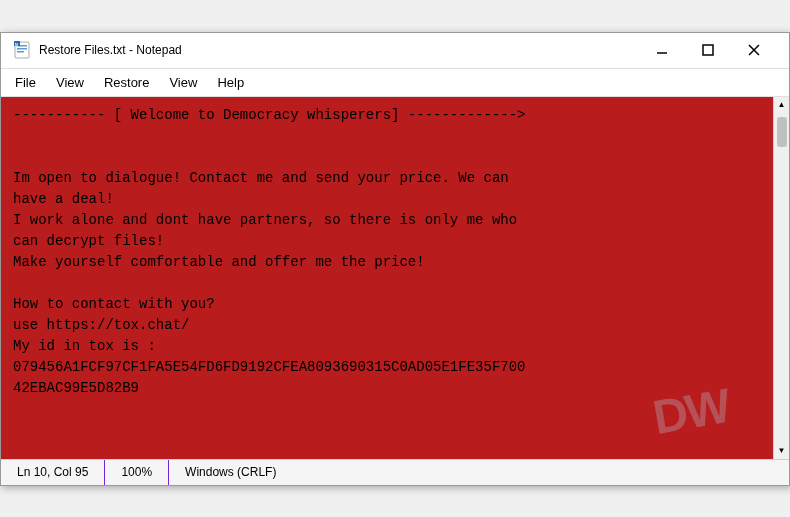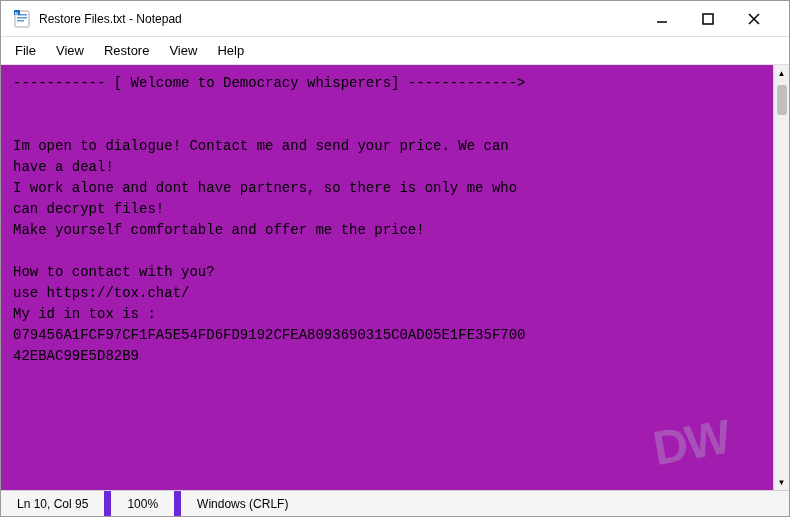--- a/index.html
+++ b/index.html
@@ -14,22 +14,22 @@
       display: flex;
       justify-content: center;
       align-items: center;
       width: 790px;
       height: 517px;
       overflow: hidden;
     }
 
     .window {
       width: 790px;
-      height: 517px;
-      background: #a21caf;
+      height: 454px;
+      background: #b91c1c;
       border: 1px solid #999;
       display: flex;
       flex-direction: column;
       box-shadow: 2px 2px 8px rgba(0,0,0,0.3);
     }
 
     
     .title-bar {
       background: #ffffff;
       height: 36px;
@@ -175,21 +175,21 @@
       border-top: 1px solid #d0d0d0;
       display: flex;
       align-items: center;
       padding: 0 8px;
       font-size: 12px;
       color: #000;
     }
 
     .status-section {
       padding: 0 16px;
-      border-right: 7px solid #6d28d9;
+      border-right: 1px solid #6d28d9;
       height: 100%;
       display: flex;
       align-items: center;
     }
 
     .status-section:first-child {
       padding-left: 8px;
     }
 
     .status-section:last-child {

